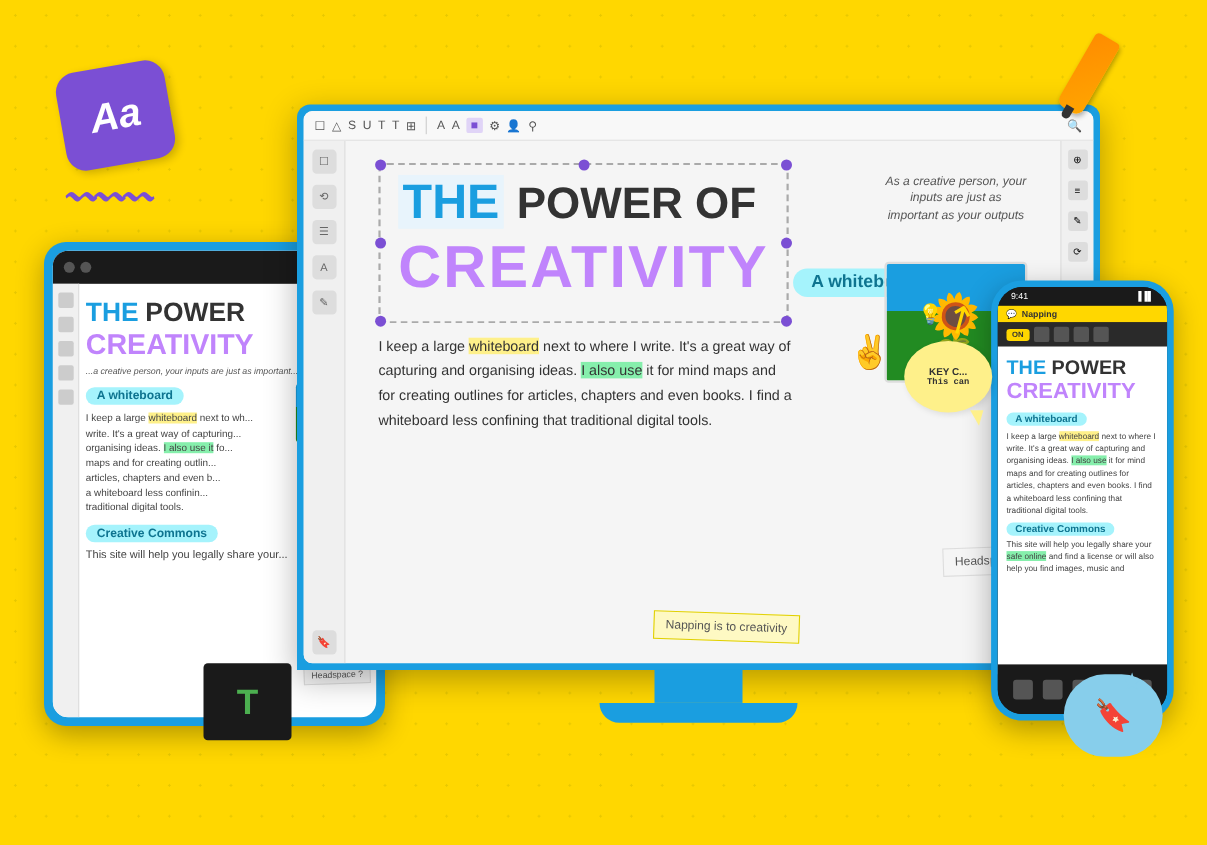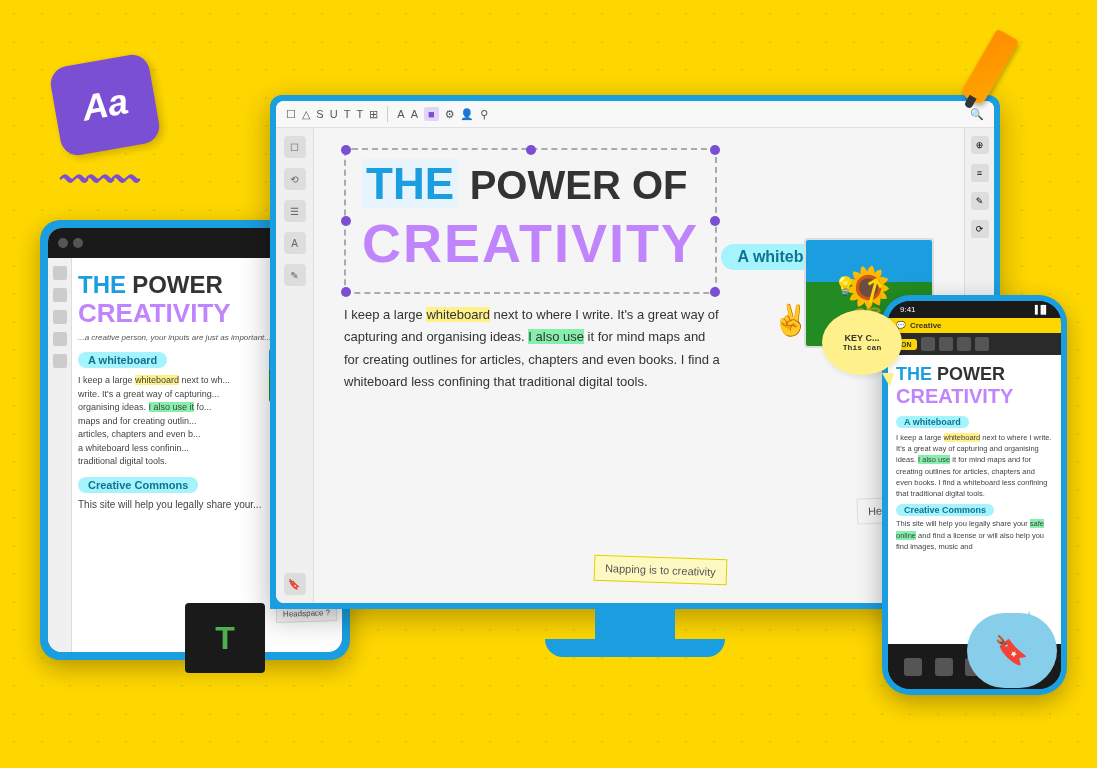--- a/index.html
+++ b/index.html
@@ -450,28 +450,27 @@
       transform: rotate(-2deg);
     }
     .tab-highlight-yellow { background: #FEF08A; }
     .tab-highlight-green { background: #86EFAC; }
 
     
     .phone {
       position: absolute;
       top: 255px;
       right: 30px;
-      width: 185px;
+      width: 166px;
       height: 400px;
       background: #1a9ee0;
       border-radius: 28px;
       padding: 6px;
       box-shadow: 0 8px 25px rgba(0,0,0,0.3);
       z-index: 6;
-      margin-top: 40px;
     }
     .phone-inner {
       background: #1a1a1a;
       border-radius: 22px;
       height: 100%;
       overflow: hidden;
       position: relative;
     }
     .phone-status {
       background: #1a1a1a;
@@ -687,20 +686,23 @@
             <div class="border-handle bh-tm"></div>
             <div class="border-handle bh-ml"></div>
             <div class="border-handle bh-mr"></div>
             <div class="doc-title-line1">
               <span class="doc-title-the">THE</span>
               <span class="doc-title-power"> POWER OF</span>
             </div>
             <div class="doc-title-line2">CREATIVITY</div>
           </div>
           
+          <div class="doc-subtitle">
+            <em>As a creative person, your inputs are just as important as your outputs</em>
+          </div>
           
           <div class="doc-section-tag">A whiteboard</div>
           
           <div class="doc-body-text">
             I keep a large <span class="highlight-yellow">whiteboard</span> next to where I write. It's a great way of capturing and organising ideas. <span class="highlight-green">I also use</span> it for mind maps and for creating outlines for articles, chapters and even books. I find a whiteboard less confining that traditional digital tools.
           </div>
           
           <div class="doc-image-container">
             <div class="sunflower-bg">🌻</div>
           </div>
@@ -740,21 +742,21 @@
 <div style="position:absolute;right:240px;top:275px;font-size:18px;z-index:8;">💡</div>
 
 <div class="phone">
   <div class="phone-inner">
     <div class="phone-status">
       <span>9:41</span>
       <span>▐▐▌</span>
     </div>
     <div class="phone-comment-bar">
       <span>💬</span>
-      <span>Creative</span>
+      <span>Napping</span>
     </div>
     <div class="phone-toolbar">
       <span class="ph-tb-btn">ON</span>
       <span class="ph-tb-icon"></span>
       <span class="ph-tb-icon"></span>
       <span class="ph-tb-icon"></span>
       <span class="ph-tb-icon"></span>
     </div>
     <div class="phone-content">
       <div class="ph-title-line1">

